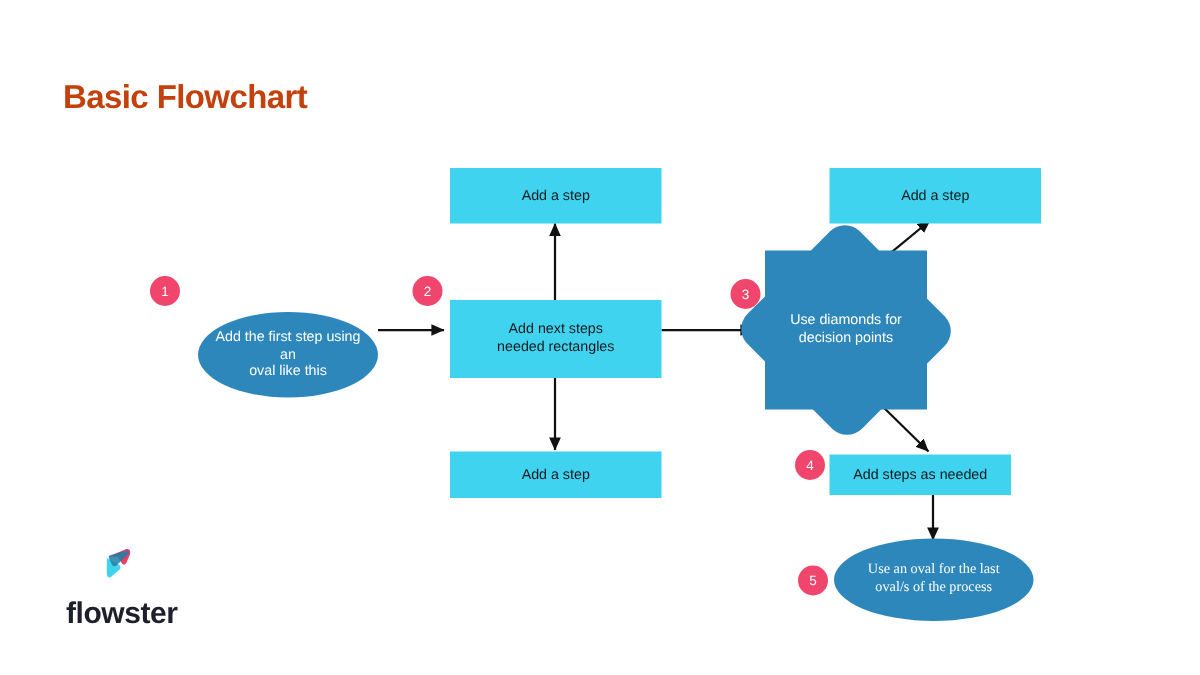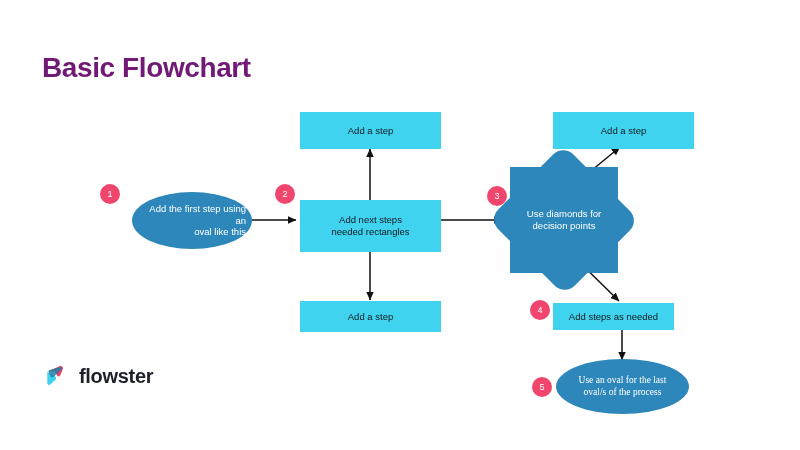--- a/index.html
+++ b/index.html
@@ -14,24 +14,24 @@
     background: #ffffff;
     font-family: "Liberation Sans", sans-serif;
     overflow: hidden;
   }
 
   
   #title {
     position: absolute;
     left: 42px;
     top: 52px;
-    font-size: 28px;
+    font-size: 22px;
     font-weight: bold;
     letter-spacing: -0.4px;
-    color: #701a75;
+    color: #c2410c;
     white-space: nowrap;
   }
 
   
   #edges {
     position: absolute;
     left: 0;
     top: 0;
     width: 800px;
     height: 450px;
@@ -98,20 +98,21 @@
   }
 
   
   #logo {
     position: absolute;
     left: 44px;
     top: 363px;
     display: flex;
     align-items: center;
     gap: 9px;
+    flex-direction: column;
   }
   #logo-mark {
     width: 26px;
     height: 26px;
     display: block;
   }
   #logo-text {
     font-size: 20px;
     font-weight: bold;
     color: #1d1f2b;
@@ -140,21 +141,21 @@
 
     <line x1="441" y1="220" x2="502" y2="220" stroke="#111111" stroke-width="1.5" marker-end="url(#arrowhead)"></line>
 
     <line x1="563" y1="194" x2="620" y2="147" stroke="#111111" stroke-width="1.5" marker-end="url(#arrowhead)"></line>
 
     <line x1="567" y1="250" x2="619" y2="301" stroke="#111111" stroke-width="1.5" marker-end="url(#arrowhead)"></line>
 
     <line x1="622" y1="330" x2="622" y2="360" stroke="#111111" stroke-width="1.5" marker-end="url(#arrowhead)"></line>
   </svg>
 
-  <div class="node node-oval" style="left:132px; top:192px; width:120px; height:57px;text-align:right;">
+  <div class="node node-oval" style="left:132px; top:208px; width:120px; height:57px;">
     <div class="node-label">
       <span>Add the first step using an</span><br>
       <span>oval like this</span>
     </div>
   </div>
   <div class="badge" style="left:100px; top:184px;">1</div>
 
   <div class="node node-rect" style="left:300px; top:112px; width:141px; height:37px;">
     <div class="node-label">Add a step</div>
   </div>

